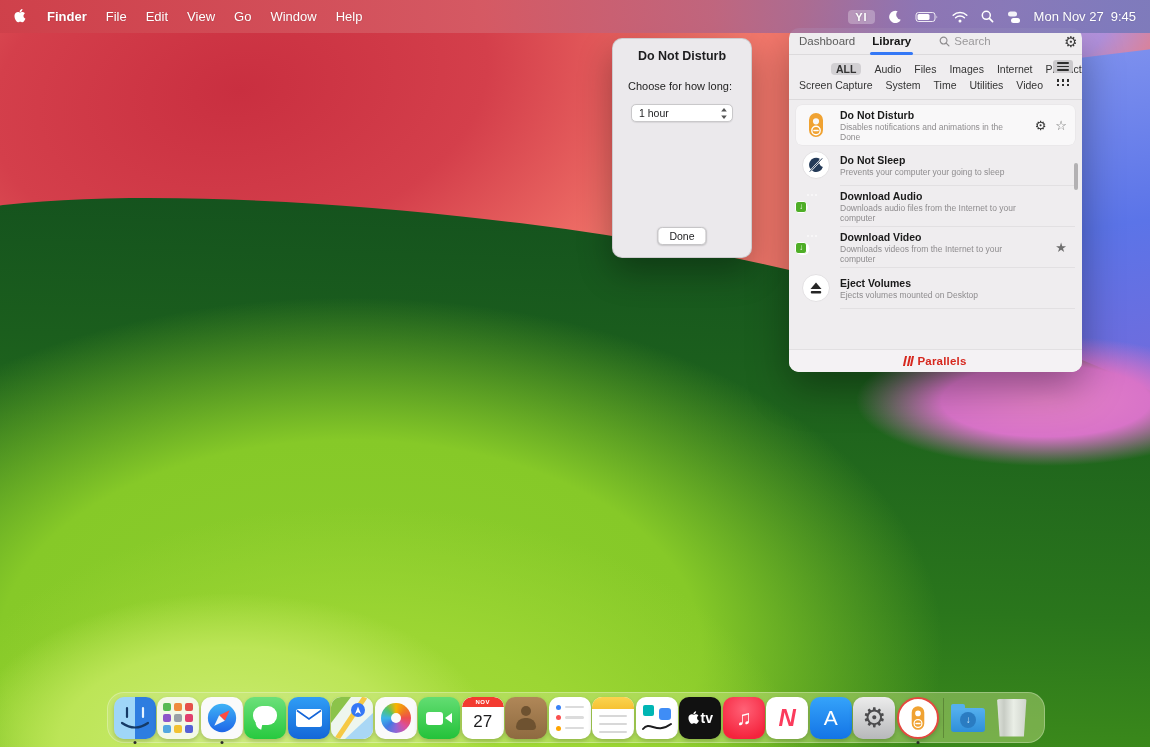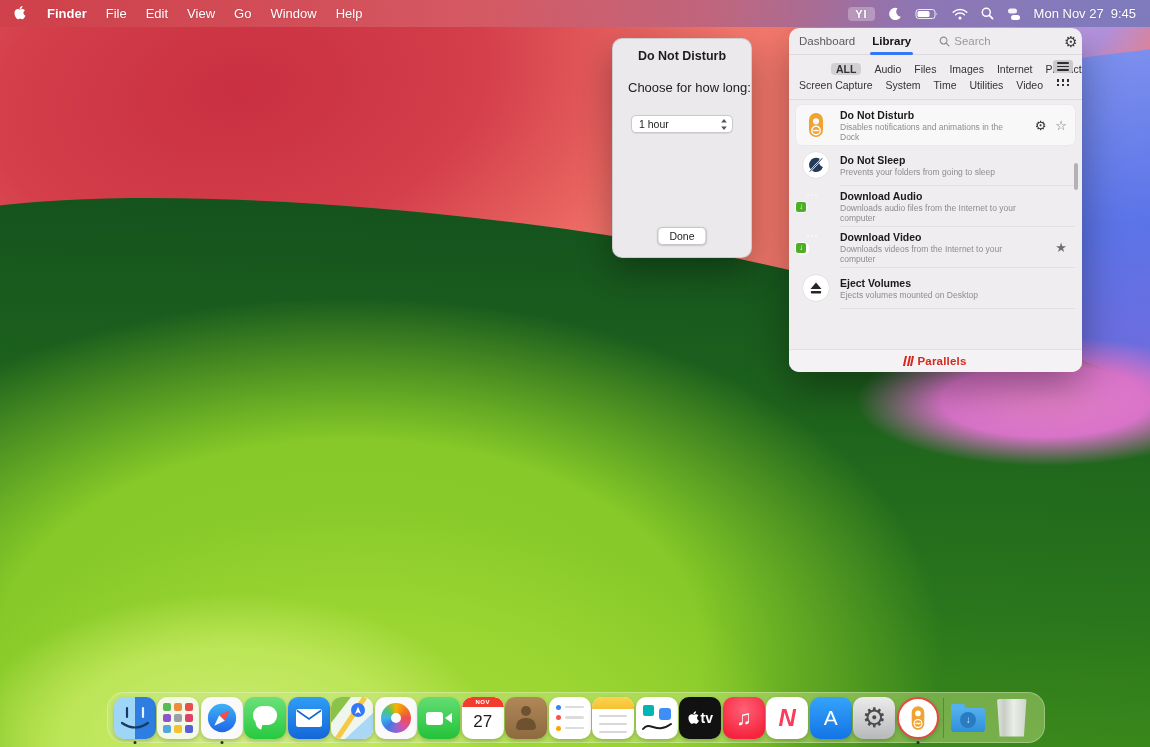--- a/index.html
+++ b/index.html
@@ -20,36 +20,36 @@
   .wp-pink { position:absolute; top:336px; left:856px; width:380px; height:130px;
     background:radial-gradient(closest-side,#e581c8 0%,#d873c8 55%,rgba(216,115,200,0) 100%); }
   .wp-lime1 { position:absolute; bottom:-360px; left:-430px; width:1560px; height:920px;
     background:radial-gradient(closest-side,#8ccd2d 0%,#86c928 45%,rgba(134,201,40,0) 76%); }
   .wp-lime2 { position:absolute; bottom:-430px; left:-260px; width:1240px; height:780px;
     background:radial-gradient(closest-side,#a7dd3a 0%,#9cd633 40%,rgba(156,214,51,0) 72%); }
   .wp-lime3 { position:absolute; bottom:-220px; left:-150px; width:760px; height:440px;
     background:radial-gradient(closest-side,#cdec74 0%,#bce557 45%,rgba(188,229,87,0) 70%); }
 
   
-  .menubar { position:absolute; top:0; left:0; right:0; height:27px; display:flex; align-items:center;
+  .menubar { position:absolute; top:0; left:0; right:0; height:33px; display:flex; align-items:center;
     padding:0 14px; color:#fff; font-size:13px; z-index:40;
     background:linear-gradient(90deg,rgba(206,64,74,.92) 0%,rgba(213,92,102,.9) 42%,rgba(186,100,128,.9) 62%,rgba(138,115,176,.92) 80%,rgba(122,122,188,.94) 100%);
     text-shadow:0 0 2px rgba(0,0,0,.18); }
   .mb-left { display:flex; align-items:center; gap:19px; }
   .mb-left .app-name { font-weight:bold; }
   .mb-right { margin-left:auto; display:flex; align-items:center; gap:13px; }
   .pt-badge { background:rgba(255,255,255,.28); border-radius:4px; padding:1px 7px; font-size:11px; font-weight:bold; letter-spacing:1px; }
   .mb-icon { display:flex; align-items:center; }
   .clock { display:flex; gap:7px; font-size:13px; }
 
   
   .dnd-dialog { position:absolute; left:612px; top:38px; width:140px; height:220px; background:#ebe9ec;
     border-radius:10px; border:1px solid rgba(0,0,0,.12); box-shadow:0 14px 34px rgba(0,0,0,.32); z-index:30; }
   .dnd-title { text-align:center; font-size:12.5px; font-weight:bold; color:#1d1d1f; margin-top:10px; }
-  .dnd-label { font-size:13px; color:#222; margin:17px 0 20px 15px; }
+  .dnd-label { font-size:11px; color:#222; margin:17px 0 12px 15px; }
   .dnd-select { margin:0 18px; height:18px; background:#fff; border:1px solid #c9c8ca; border-radius:5px;
     display:flex; align-items:center; font-size:10.5px; color:#1d1d1f; padding-left:7px; cursor:default;
     box-shadow:0 .5px 1px rgba(0,0,0,.08); }
   .dnd-select .stepper { margin-left:auto; margin-right:4px; display:flex; }
   .dnd-done { position:absolute; bottom:12px; left:50%; transform:translateX(-50%); background:#fff;
     border:1px solid #c6c5c7; border-radius:5px; font-size:10.5px; color:#1d1d1f; padding:2px 11px;
     box-shadow:0 .5px 1.5px rgba(0,0,0,.15); }
 
   
   .panel { position:absolute; left:789px; top:28px; width:293px; height:344px; background:#efedef;
@@ -314,39 +314,39 @@
       <div class="tool-row selected">
         <span class="t-icon">
           <svg width="28" height="28" viewBox="0 0 28 28">
               <path fill-rule="evenodd" fill="#f0a232" d="M14 2a7 7 0 0 1 7 7v10a7 7 0 0 1-14 0V9a7 7 0 0 1 7-7zm0 5.2a3.1 3.1 0 1 0 0 6.2 3.1 3.1 0 0 0 0-6.2z"></path>
               <circle cx="14" cy="19.5" r="4.2" fill="none" stroke="#fff" stroke-width="1.4"></circle>
               <rect x="11.2" y="18.7" width="5.6" height="1.6" rx=".8" fill="#fff"></rect>
             </svg>
         </span>
         <span class="t-text">
           <div class="t-name">Do Not Disturb</div>
-          <div class="t-desc">Disables notifications and animations in the Dock</div>
+          <div class="t-desc">Disables notifications and animations in the Done</div>
         </span>
         <span class="t-actions">
           <span class="t-gear">⚙</span>
           <span class="t-star">☆</span>
         </span>
       </div>
 
       <div class="tool-row">
         <span class="t-icon circle-icon">
           <svg width="20" height="20" viewBox="0 0 24 24">
               <path fill="#243a58" d="M16.5 4.5a8.5 8.5 0 1 0 3.8 10A7 7 0 0 1 16.5 4.5z"></path>
               <line x1="4.5" y1="20" x2="19.5" y2="4" stroke="#fff" stroke-width="2.4"></line>
               <line x1="4.5" y1="20" x2="19.5" y2="4" stroke="#243a58" stroke-width="1.2"></line>
             </svg>
         </span>
         <span class="t-text">
           <div class="t-name">Do Not Sleep</div>
-          <div class="t-desc">Prevents your folders from going to sleep</div>
+          <div class="t-desc">Prevents your computer your going to sleep</div>
         </span>
       </div>
       <div class="divider"></div>
 
       <div class="tool-row">
         <span class="t-icon">
           <span class="purple-tile"><span class="bar">
                 <i style="left:4px"></i>
                 <i style="left:8px"></i>
                 <i style="left:12px"></i>

